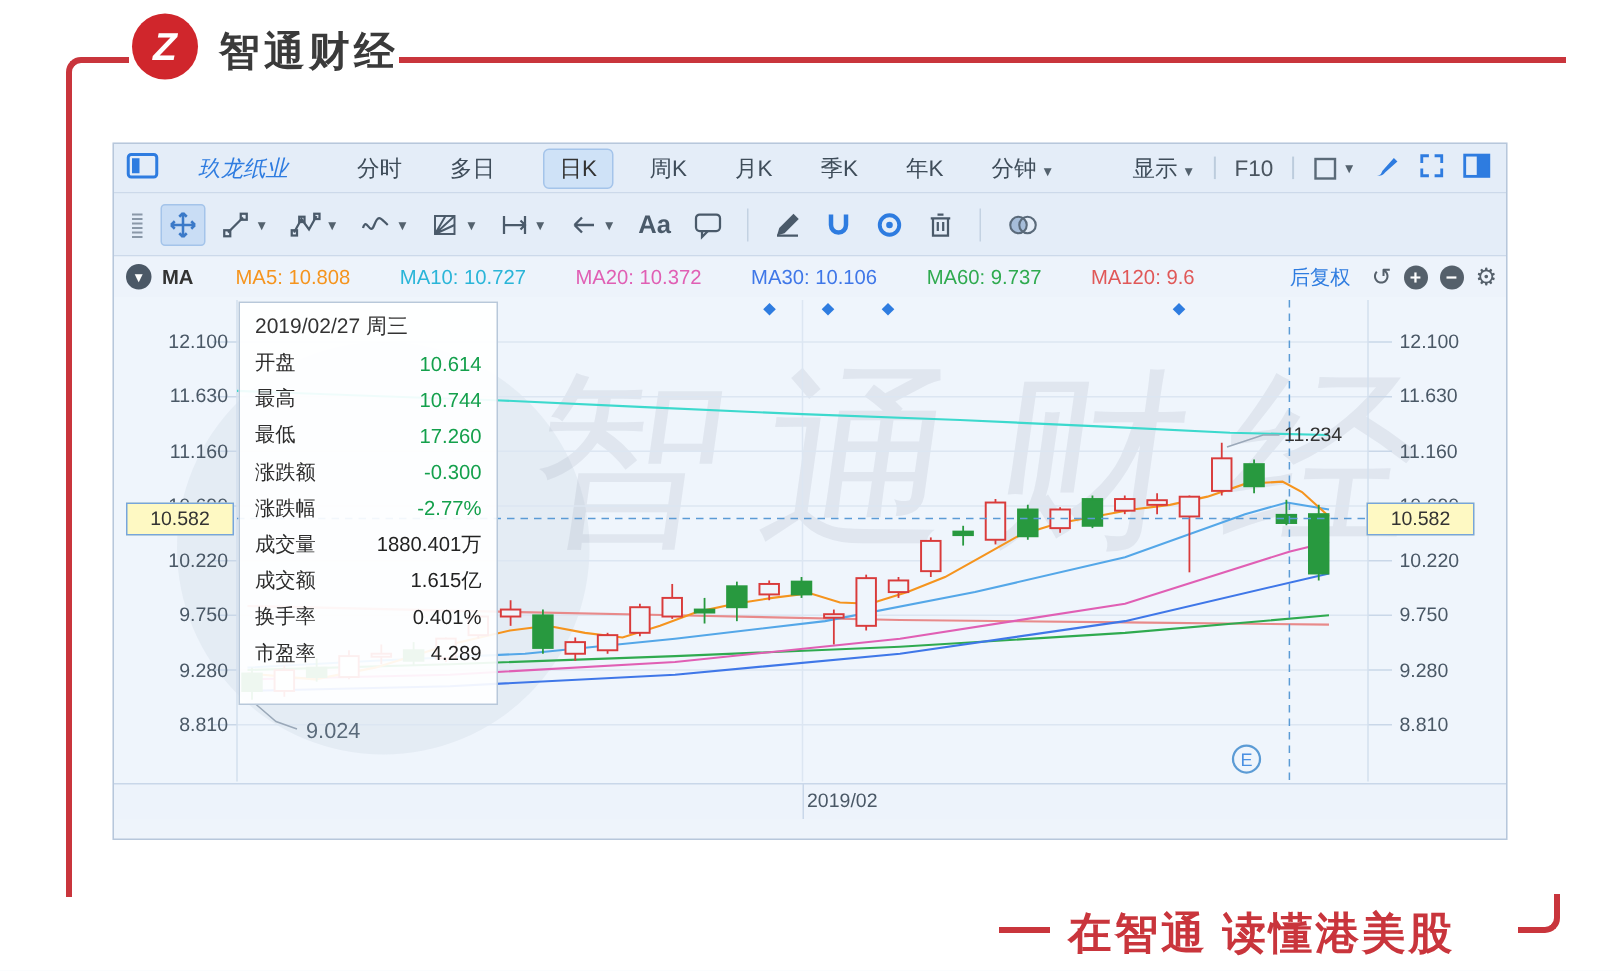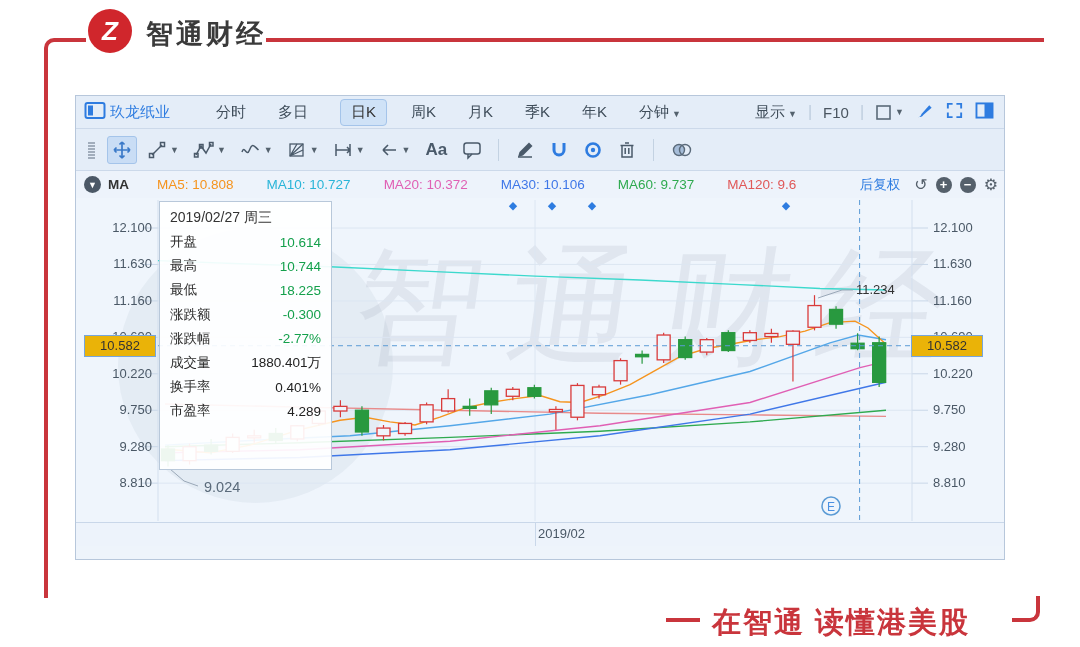--- a/index.html
+++ b/index.html
@@ -15,21 +15,21 @@
   .topseg2 { left:266px; top:38px; width:778px; height:4px; }
   .logo-circle { left:88px; top:9px; width:44px; height:44px; border-radius:50%; background:#d0262c; color:#fff; font-weight:bold; font-style:italic; font-size:26px; display:flex; align-items:center; justify-content:center; }
   .logo-text { left:146px; top:16px; font-size:27px; font-weight:bold; color:#3a3a3a; letter-spacing:3px; }
   .slogan { left:712px; top:603px; font-size:29px; font-weight:bold; color:#c9353c; letter-spacing:2px; }
   .bottom-dash { left:666px; top:618px; width:34px; height:4px; }
   .corner-br { left:1012px; top:596px; width:28px; height:26px; border-right:4px solid #c9353c; border-bottom:4px solid #c9353c; border-bottom-right-radius:10px; }
 
   
   .app-bg { left:75px; top:95px; width:930px; height:465px; background:#eef4fb; border:1px solid #b7c7db; }
   .tabbar { left:76px; top:96px; width:928px; height:33px; background:#e4edf8; border-bottom:1px solid #ccd9ea; display:flex; align-items:center; padding-left:8px; font-size:15px; color:#3f4d5a; }
-  .tabbar .stock { color:#2e7ce0; margin:0 30px 0 4px; }
+  .tabbar .stock { color:#2e7ce0; margin:0 30px 0 26px;font-style:italic; }
   .tab { margin-right:32px; cursor:default; }
   .tab.active { background:#cfe2f7; border:1px solid #a4c4ea; border-radius:4px; padding:3px 10px; margin-right:24px; color:#333; }
   .caret { font-size:9px; color:#54626e; margin-left:3px; }
   .tab-right { position:absolute; right:10px; top:0; height:32px; display:flex; align-items:center; gap:11px; }
   .vsep { color:#bcccdd; font-size:16px; }
   .toolbar { left:76px; top:129px; width:928px; height:42px; background:#e4edf8; border-bottom:1px solid #ccd9ea; display:flex; align-items:center; padding-left:6px; gap:6px; }
   .tool { display:flex; align-items:center; padding:3px 4px; border-radius:3px; }
   .tool.active { background:#c9ddf5; border:1px solid #a4c4ea; }
   .tool svg { display:block; }
   .aa { font-size:17px; color:#4a5a6a; font-weight:bold; padding:0 5px; }
@@ -49,21 +49,21 @@
   .watermark-text { left:355px; top:222px; font-size:128px; letter-spacing:26px; color:rgba(120,135,155,0.13); transform:skewX(-8deg); white-space:nowrap; }
   #chart-svg { left:75px; top:198px; }
 
   .tooltip { left:159px; top:201px; width:173px; height:269px; background:rgba(255,255,255,0.92); border:1px solid #b8c8da; padding:3px 10px 0 10px; font-size:13.5px; color:#2b2b2b; }
   .tooltip .hd { font-size:14px; height:25px; line-height:25px; color:#333; }
   .trow { display:flex; justify-content:space-between; height:24.2px; align-items:center; }
   .tval.green { color:#14a04c; } .tval.dark { color:#222; }
 
   .ylab { position:absolute; width:60px; font-size:13px; color:#4a5866; }
   .ylab.l { text-align:right; } .ylab.r { text-align:left; }
-  .pricebox { position:absolute; width:72px; height:22px; background:#eab308; border:1px solid #76a5dc; color:#333; font-size:13px; display:flex; align-items:center; justify-content:center; }
+  .pricebox { position:absolute; width:72px; height:22px; background:#fef9c3; border:1px solid #76a5dc; color:#333; font-size:13px; display:flex; align-items:center; justify-content:center; }
   .xstrip { left:76px; top:522px; width:928px; height:24px; background:#edf3fb; border-top:1px solid #c9d7e9; }
   .xlab { left:538px; top:526px; font-size:13px; color:#4a5866; }
   .xgridtick { left:535px; top:522px; width:1px; height:24px; background:#c9d7e9; }
   .datebox { left:800px; top:522px; width:124px; height:24px; background:#d6e7fa; color:#333; font-size:13px; display:flex; align-items:center; justify-content:center; }
 </style>
 </head>
 <body>
 
 <div id="stage">
 
@@ -386,33 +386,37 @@
         <div class="trow">
           <span>开盘</span>
           <span class="tval green">10.614</span>
         </div>
         <div class="trow">
           <span>最高</span>
           <span class="tval green">10.744</span>
         </div>
         <div class="trow">
           <span>最低</span>
-          <span class="tval green">18.225</span>
+          <span class="tval green">17.260</span>
         </div>
         <div class="trow">
           <span>涨跌额</span>
           <span class="tval green">-0.300</span>
         </div>
         <div class="trow">
           <span>涨跌幅</span>
           <span class="tval green">-2.77%</span>
         </div>
         <div class="trow">
           <span>成交量</span>
           <span class="tval dark">1880.401万</span>
+        </div>
+        <div class="trow">
+          <span>成交额</span>
+          <span class="tval dark">1.615亿</span>
         </div>
         <div class="trow">
           <span>换手率</span>
           <span class="tval dark">0.401%</span>
         </div>
         <div class="trow">
           <span>市盈率</span>
           <span class="tval dark">4.289</span>
         </div>
       </div>

